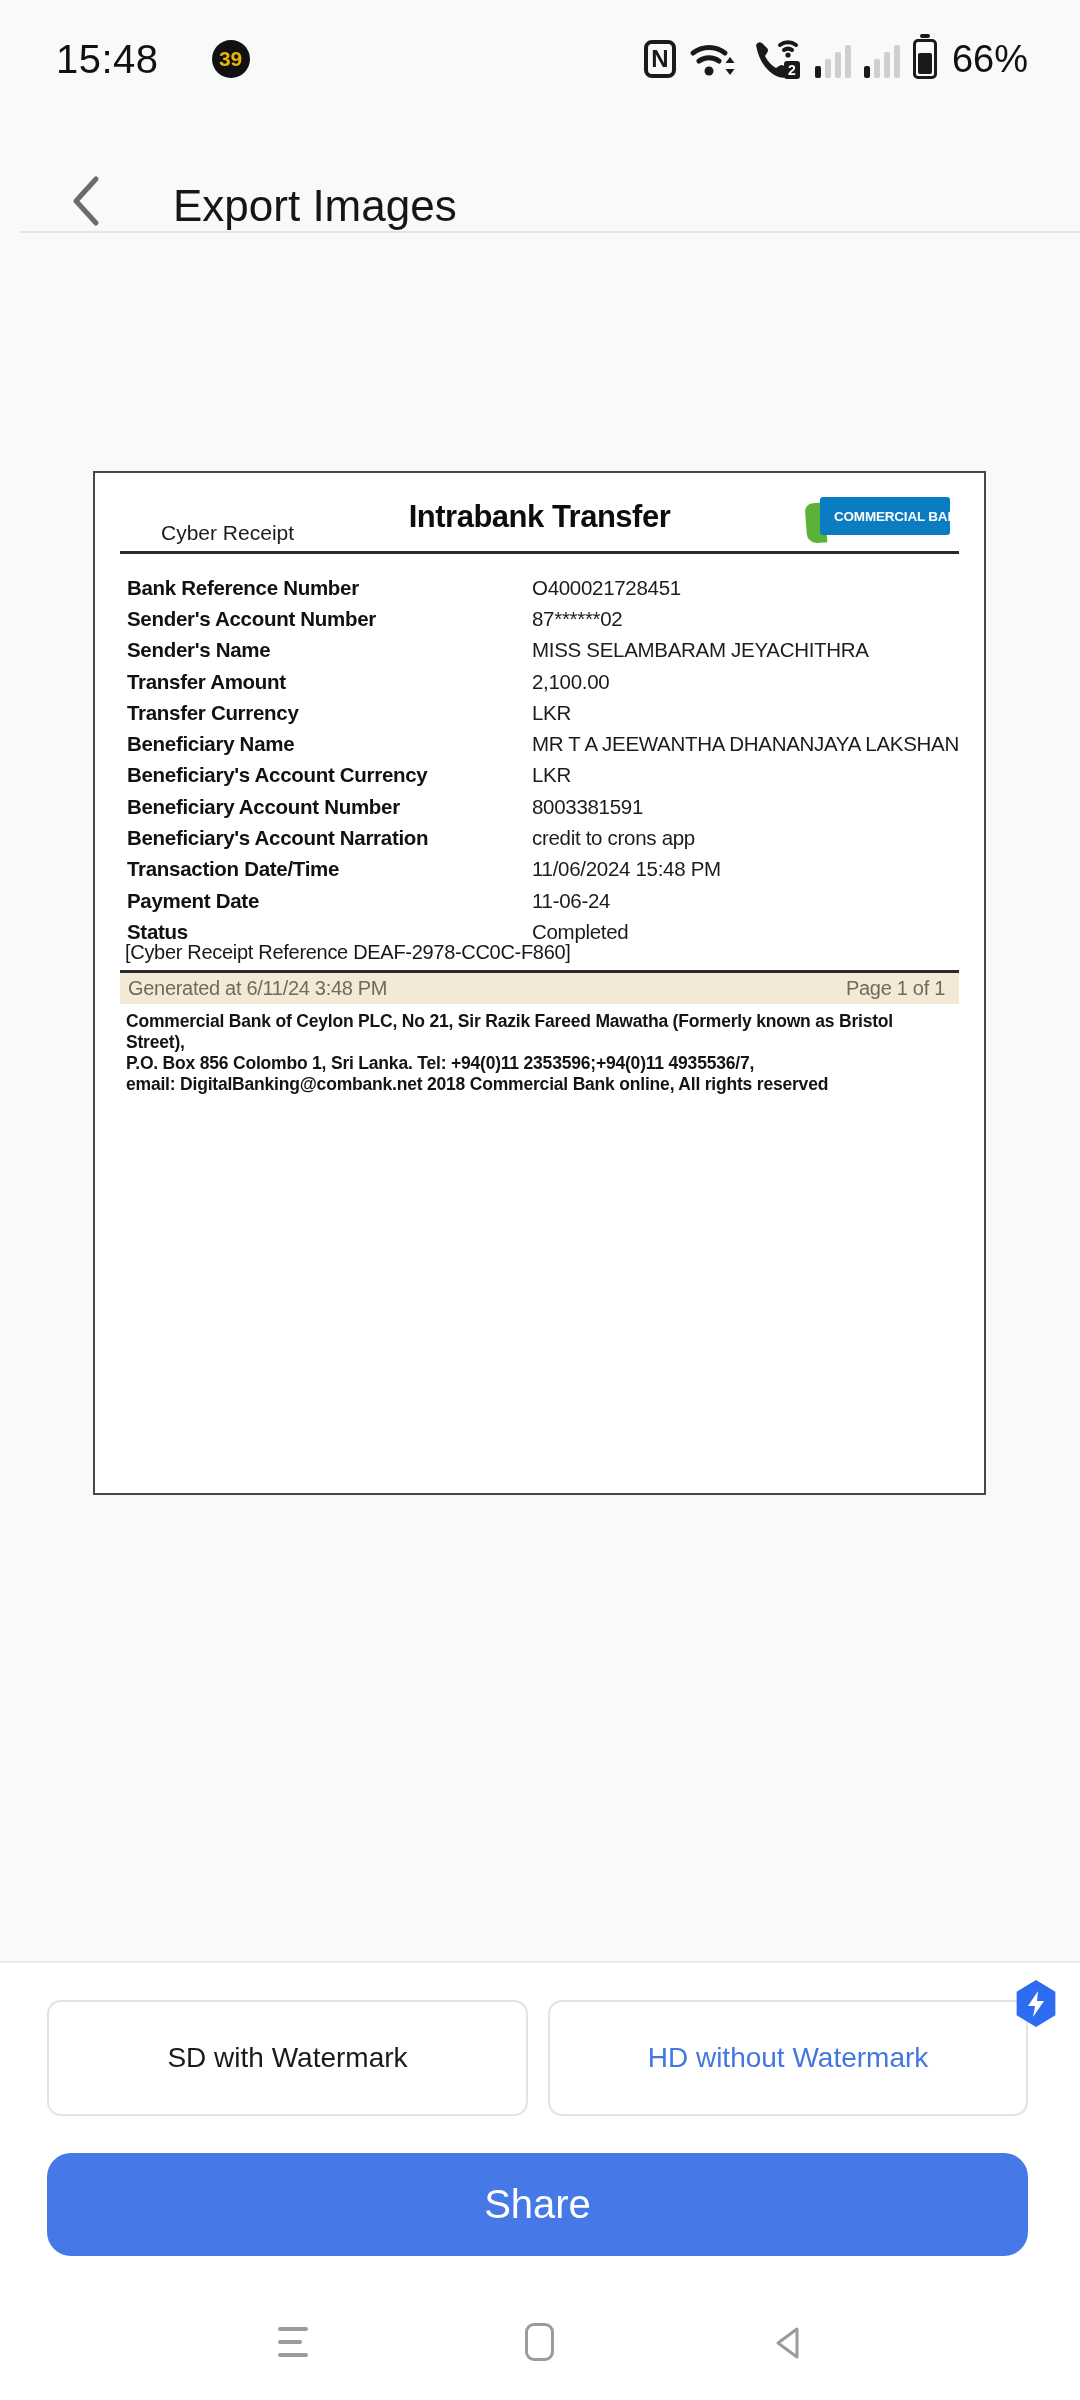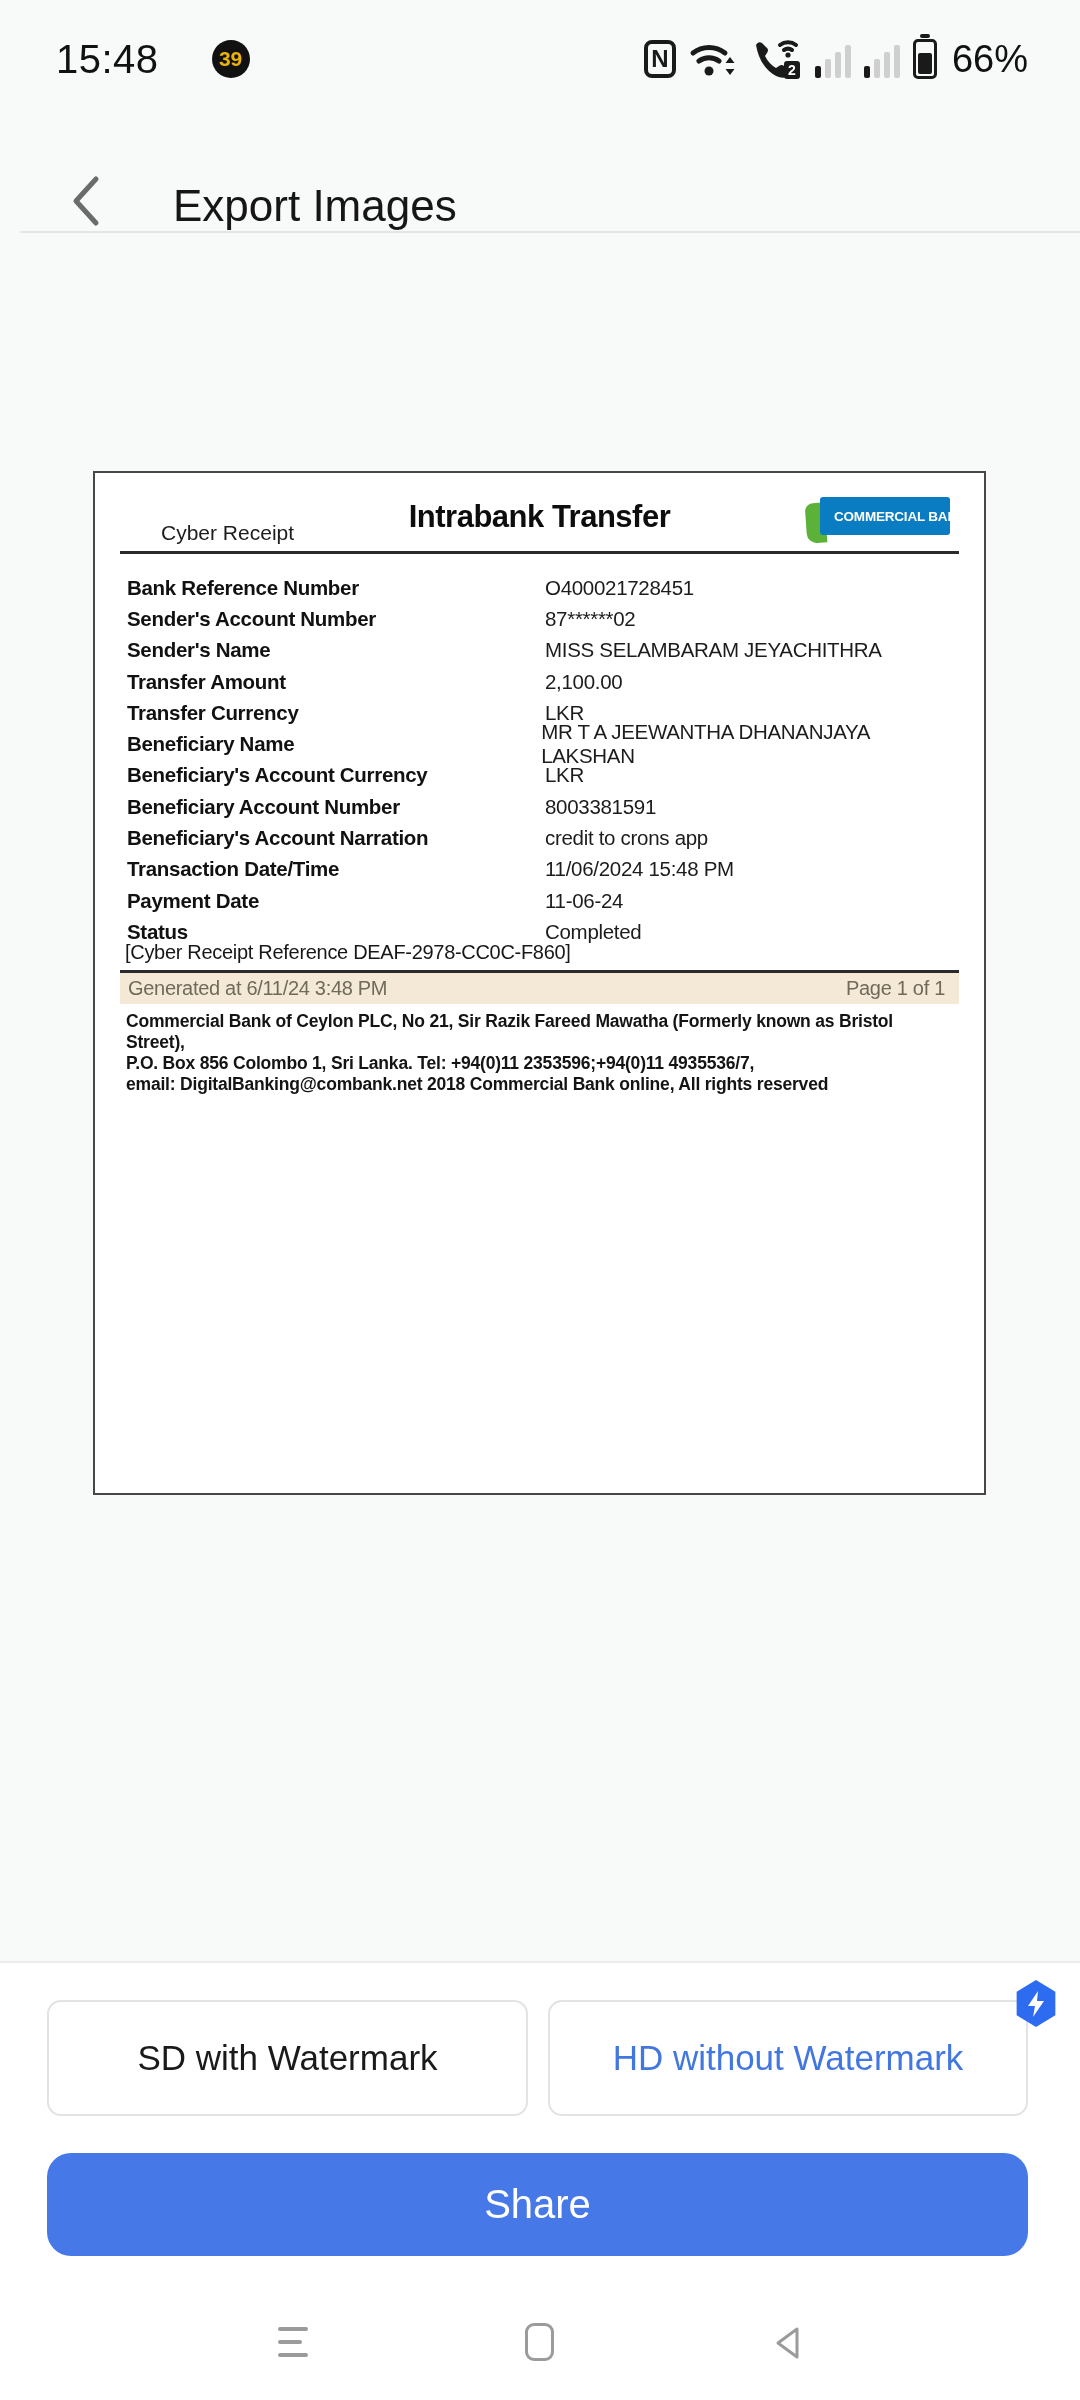--- a/index.html
+++ b/index.html
@@ -65,21 +65,21 @@
     position:absolute; left:-4px; top:6px; width:20px; height:40px;
     background:#5cb238; border-radius:8px 0 0 10px; transform:rotate(-4deg);
   }
   .cb-logo .blue {
     position:absolute; left:2px; top:0; right:0; bottom:4px; background:#0a7cc1;
     border-radius:3px; display:flex; align-items:center; padding-left:8px; gap:6px;margin-left:8px;
   }
   .cb-logo .cb-text { color:#fff; font-size:13.5px; font-weight:bold; letter-spacing:-0.2px; white-space:nowrap; }
 
   .r-rows { position:absolute; left:32px; right:20px; top:99px; letter-spacing:-0.3px; }
-  .r-row { position:relative; height:31.3px; display:flex; align-items:center;gap:13px; }
+  .r-row { position:relative; height:31.3px; display:flex; align-items:center; }
   .r-label { width:405px; font-size:20.5px; font-weight:bold; color:#111; }
   .r-value { font-size:20.5px; color:#1c1c1c; }
 
   .r-reference { position:absolute; left:30px; top:468px; font-size:20px; color:#171717; letter-spacing:-0.3px; }
 
   .r-genbar {
     position:absolute; left:25px; right:25px; top:497px; height:34px;
     background:#f4e9d6; border-top:3px solid #2b2b2b;
     display:flex; align-items:center; justify-content:space-between;
     padding:0 14px 0 8px; font-size:20px; color:#6f6a5a; letter-spacing:-0.3px;
@@ -90,21 +90,21 @@
 
   
   .bottom-panel {
     position:absolute; left:0; top:1961px; right:0; height:439px;
     background:#ffffff; border-top:2px solid #ececec;
   }
   .opt-btn {
     position:absolute; top:37px; height:116px; background:#fff;
     border:2px solid #e3e3e3; border-radius:14px;
     display:flex; align-items:center; justify-content:center;
-    font-size:35px; cursor:pointer;
+    font-size:28px; cursor:pointer;
   }
   .opt-sd { left:47px; width:481px; color:#1a1a1a; }
   .opt-hd { left:548px; width:480px; color:#4377e0; }
   .hex-badge {
     position:absolute; left:1014px; top:17px; width:44px; height:47px;
     background:#2d6cf1;
     clip-path:polygon(50% 0%, 94% 25%, 94% 75%, 50% 100%, 6% 75%, 6% 25%);
     display:flex; align-items:center; justify-content:center;
   }
   .share-btn {

